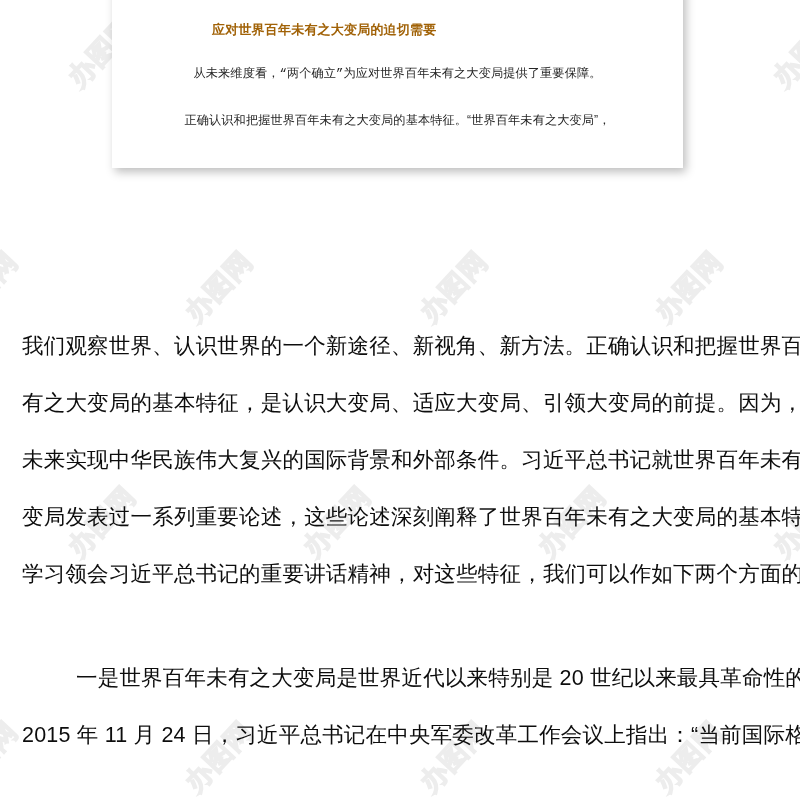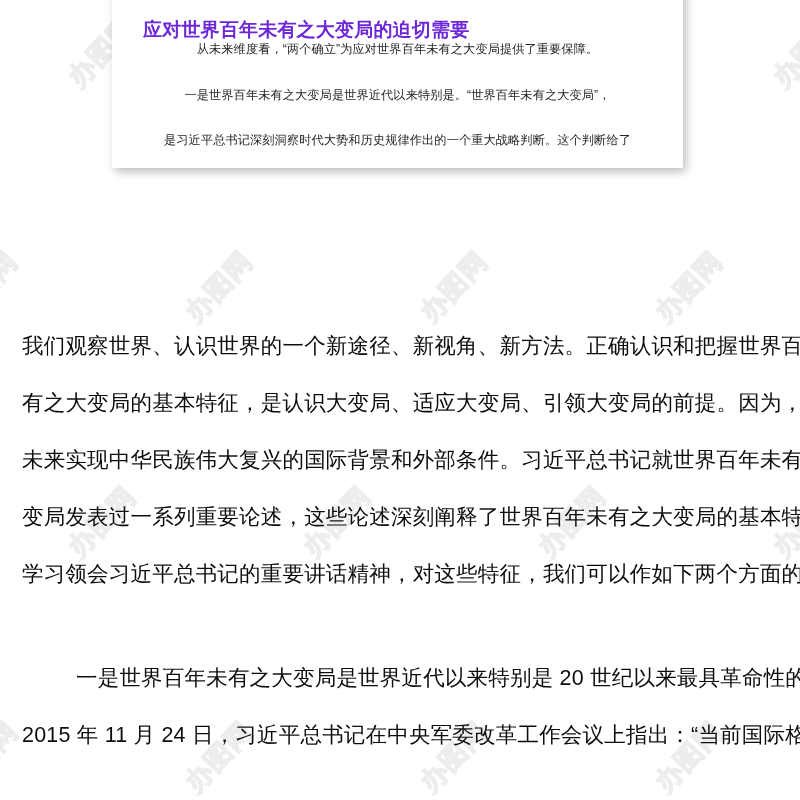--- a/index.html
+++ b/index.html
@@ -51,36 +51,36 @@
     z-index: 5;
     overflow: hidden;
   }
   #card-inner {
     position: absolute;
     left: 0;
     top: 14px;
     width: 571px;
   }
   .card-heading {
-    font-size: 19px;
+    font-size: 13px;
     font-weight: 700;
-    color: #6d28d9;
+    color: #a16207;
     letter-spacing: 0.2px;
-    margin: 20px 0 0 31px;
+    margin: 20px 0 0 100px;
     line-height: 20px;
   }
   .card-para {
     font-size: 12.2px;
     color: #262626;
     line-height: 18px;
     letter-spacing: 0.1px;
     text-align: center;
     margin: 0;
   }
-  .card-para.p1 { padding: 0 24px; }
+  .card-para.p1 { margin-top: 25px; padding: 0 24px; font-family: Liberation Mono, monospace; }
   .card-para.p2 { margin-top: 28px; padding: 0 10px; }
   .card-para.p3 { margin-top: 27px; padding: 0 2px; }
 
   
   #body-text {
     position: absolute;
     left: 22px;
     top: 318px;
     width: 757px;
     z-index: 4;
@@ -121,22 +121,21 @@
     <div class="wm" style="left: -58px; top: 775px;">办图网</div>
     <div class="wm" style="left: 177px; top: 775px;">办图网</div>
     <div class="wm" style="left: 412px; top: 775px;">办图网</div>
     <div class="wm" style="left: 647px; top: 775px;">办图网</div>
   </div>
 
 <div id="doc-card">
   <div id="card-inner">
     <div class="card-heading">应对世界百年未有之大变局的迫切需要</div>
     <p class="card-para p1">从未来维度看，“两个确立”为应对世界百年未有之大变局提供了重要保障。</p>
-    <p class="card-para p2">一是世界百年未有之大变局是世界近代以来特别是。“世界百年未有之大变局”，</p>
-    <p class="card-para p3">是习近平总书记深刻洞察时代大势和历史规律作出的一个重大战略判断。这个判断给了</p>
+    <p class="card-para p2">正确认识和把握世界百年未有之大变局的基本特征。“世界百年未有之大变局”，</p>
   </div>
 </div>
 
 <div id="body-text">
   <div class="body-line justify">
       <span>我</span>
       <span>们</span>
       <span>观</span>
       <span>察</span>
       <span>世</span>

